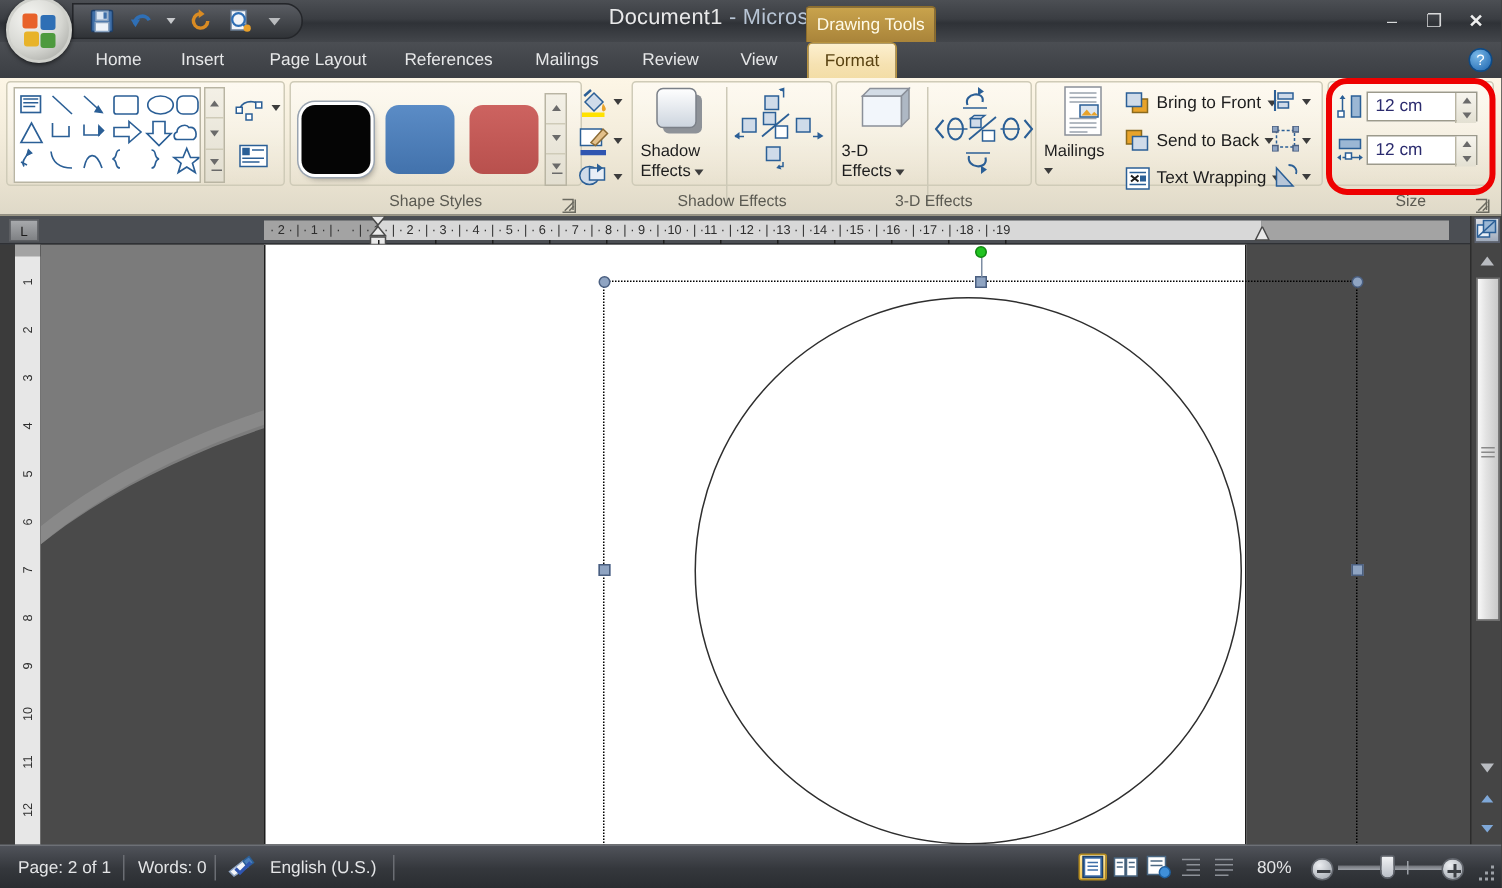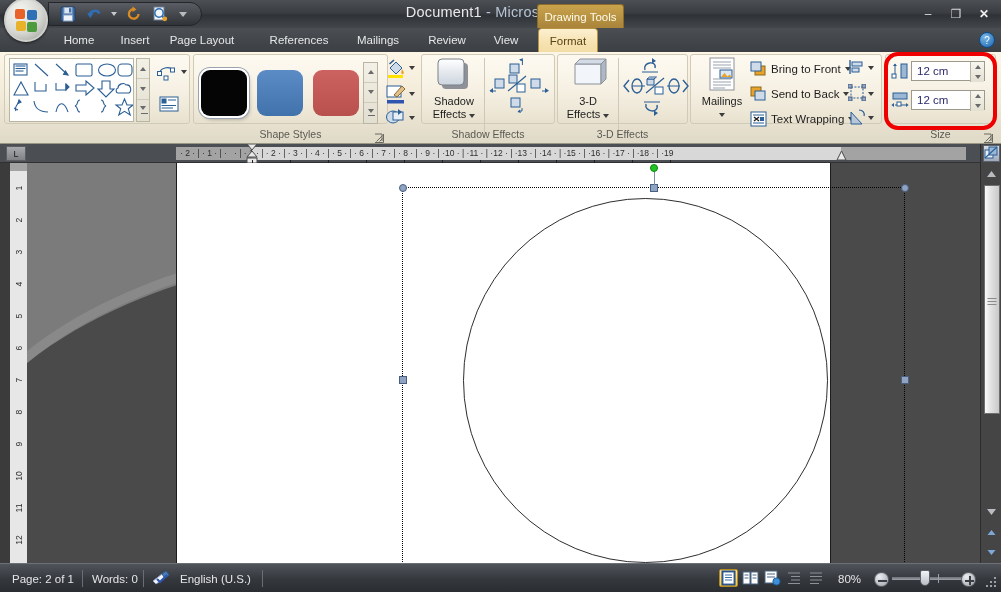--- a/index.html
+++ b/index.html
@@ -85,21 +85,21 @@
     border-top:4px solid #3c3c3c; display:inline-block; }
 
   
   .swatch { position:absolute; top:16px; width:46px; height:46px; border-radius:9px; cursor:pointer; }
   .sw-sel { box-shadow:0 0 0 2px #fff,0 0 0 3px #9aa4b0, 2px 3px 4px rgba(0,0,0,.35); }
 
   .styscroll { position:absolute; top:8px; width:15px; height:62px;
     background:linear-gradient(to bottom,#f3f0e6,#e2ded0); border:1px solid #b9b5a3; }
   .styscroll div { height:33.33%; position:relative; border-bottom:1px solid #cfcbb8; }
 
-  .bigbtn { position:absolute; cursor:pointer; text-align:center; font-size:11px; color:#1d1d1d; }
+  .bigbtn { position:absolute; cursor:pointer; font-size:11px; color:#1d1d1d; }
 
   .arr-item { position:absolute; display:flex; align-items:center; gap:4px; font-size:11.5px;
     color:#1d1d1d; cursor:pointer; height:20px; }
 
   .sizebox { position:absolute; width:74px; height:20px; border:1px solid #9c9a8c;
     background:#fff; font-size:11.5px; color:#2b2b6e; padding-left:5px; line-height:18px;
     cursor:text; }
   .spin { position:absolute; width:14px; height:20px; top:0; right:0;
     background:linear-gradient(to bottom,#f7f5ee,#e3e0d2); border-left:1px solid #b9b5a3; }
   .spin div { height:50%; position:relative; }
@@ -240,21 +240,21 @@
     <div class="wbtns">
       <div class="wbtn">–</div>
       <div class="wbtn">❐</div>
       <div class="wbtn close">✕</div>
     </div>
   </div>
 
   <div class="tabstrip">
     <div class="tab" style="left:55px;width:48px">Home</div>
     <div class="tab" style="left:112px;width:46px">Insert</div>
-    <div class="tab" style="left:158px;width:88px">Page Layout</div>
+    <div class="tab" style="left:168px;width:88px">Page Layout</div>
     <div class="tab" style="left:262px;width:74px">References</div>
     <div class="tab" style="left:345px;width:66px">Mailings</div>
     <div class="tab" style="left:419px;width:56px">Review</div>
     <div class="tab" style="left:483px;width:46px">View</div>
     <div class="tab active" style="left:538px;width:60px">Format</div>
     <div class="helpbtn">?</div>
   </div>
 
   <div class="ribbon">
 

